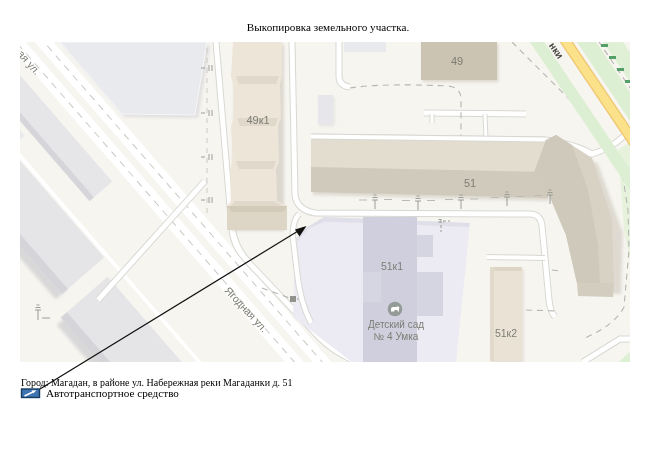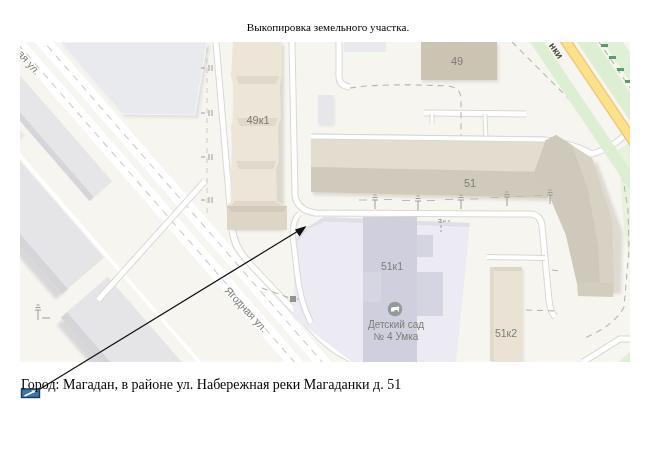--- a/index.html
+++ b/index.html
@@ -1,18 +1,18 @@
 <!DOCTYPE html>
 <html><head>
 <meta charset="utf-8">
 <style>
 html,body{margin:0;padding:0;background:#ffffff;width:650px;height:460px;overflow:hidden;}
 #page{position:relative;width:650px;height:460px;background:#ffffff;font-family:"Liberation Serif",serif;}
 #title{position:absolute;left:3px;top:21px;width:650px;text-align:center;font-size:11.2px;color:#000;}
-#cap1{position:absolute;left:21px;top:377px;font-size:14px;color:#000;}
+#cap1{position:absolute;left:21px;top:377px;font-size:10px;color:#000;}
 #cap2{position:absolute;left:46px;top:387px;font-size:11.2px;color:#000;}
 svg{position:absolute;left:0;top:0;}
 .lbl{font-family:"Liberation Sans",sans-serif;fill:#7d7d75;}
 </style>
 </head>
 <body>
 <div id="page">
 <svg width="650" height="460" viewBox="0 0 650 460">
 <defs>
 <clipPath id="map">
@@ -223,13 +223,14 @@
 
 <line x1="40" y1="389" x2="303" y2="228" stroke="#111111" stroke-width="1.2"></line>
 <polygon points="306.5,226 295,229.5 299.5,236.5" fill="#111111"></polygon>
 
 <rect x="21.5" y="389" width="18" height="8.5" fill="#3e74b0" stroke="#173c63" stroke-width="1.4"></rect>
 <path d="M24.5,396 L34.5,391.2" stroke="#ffffff" stroke-width="1.5" fill="none"></path>
 <polygon points="36.5,390.2 31.5,390.4 33.3,393.2" fill="#ffffff"></polygon>
 </svg>
 <div id="title">Выкопировка земельного участка.</div>
 <div id="cap1">Город: Магадан, в районе ул. Набережная реки Магаданки д. 51</div>
+<div id="cap2">Автотранспортное средство</div>
 </div>
 
 </body></html>

